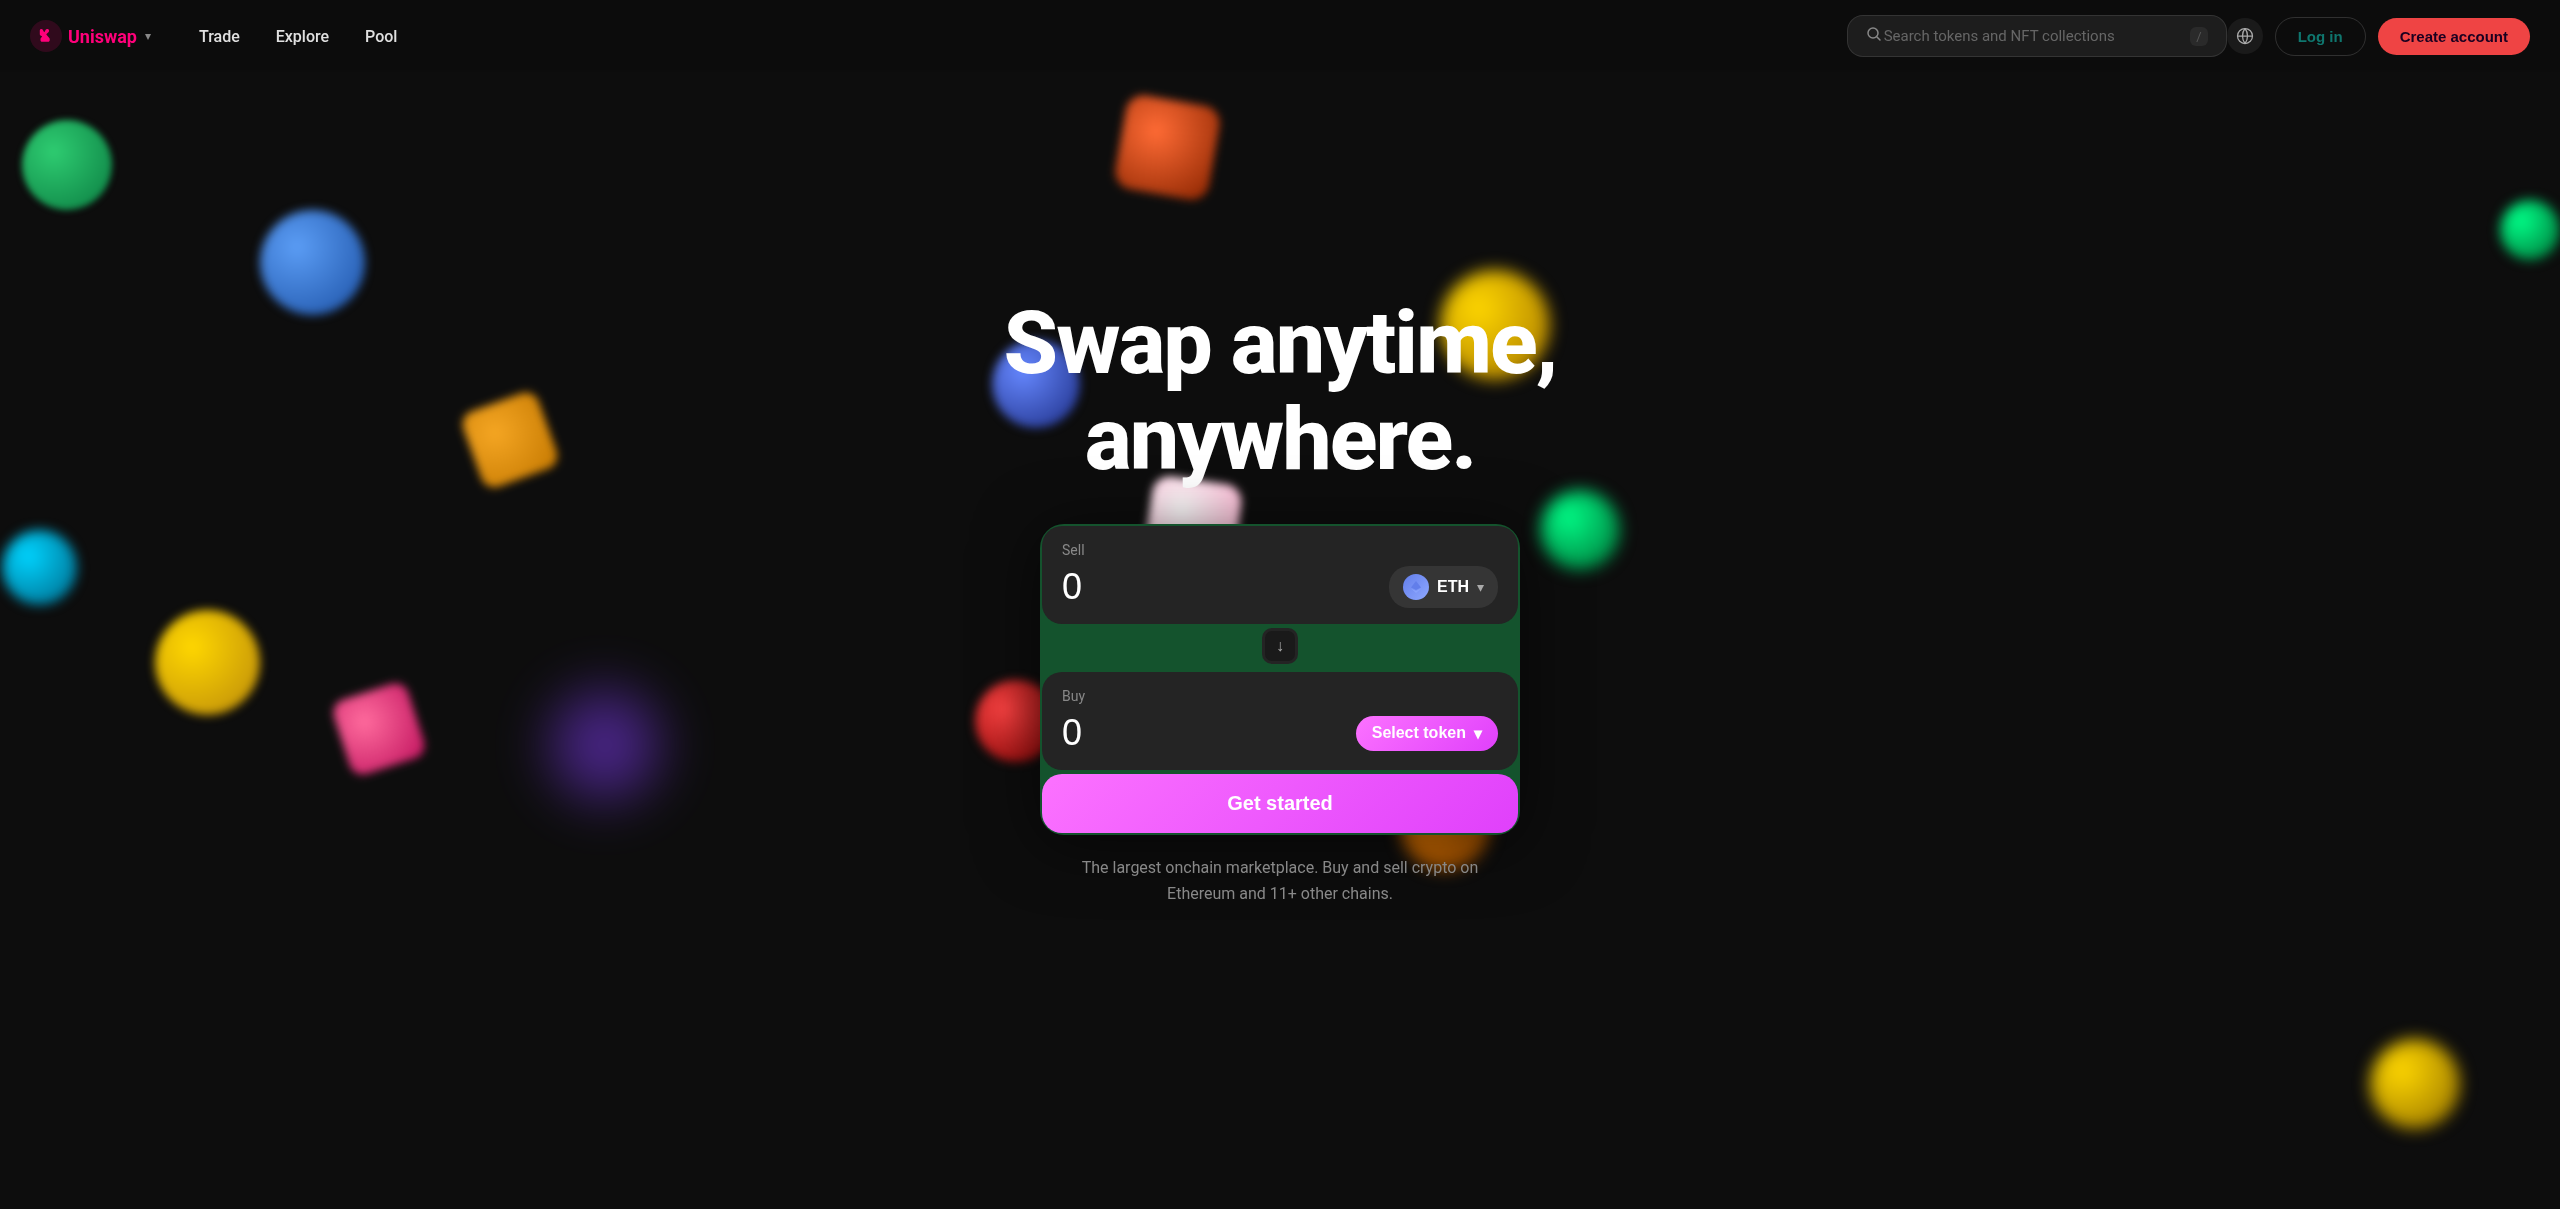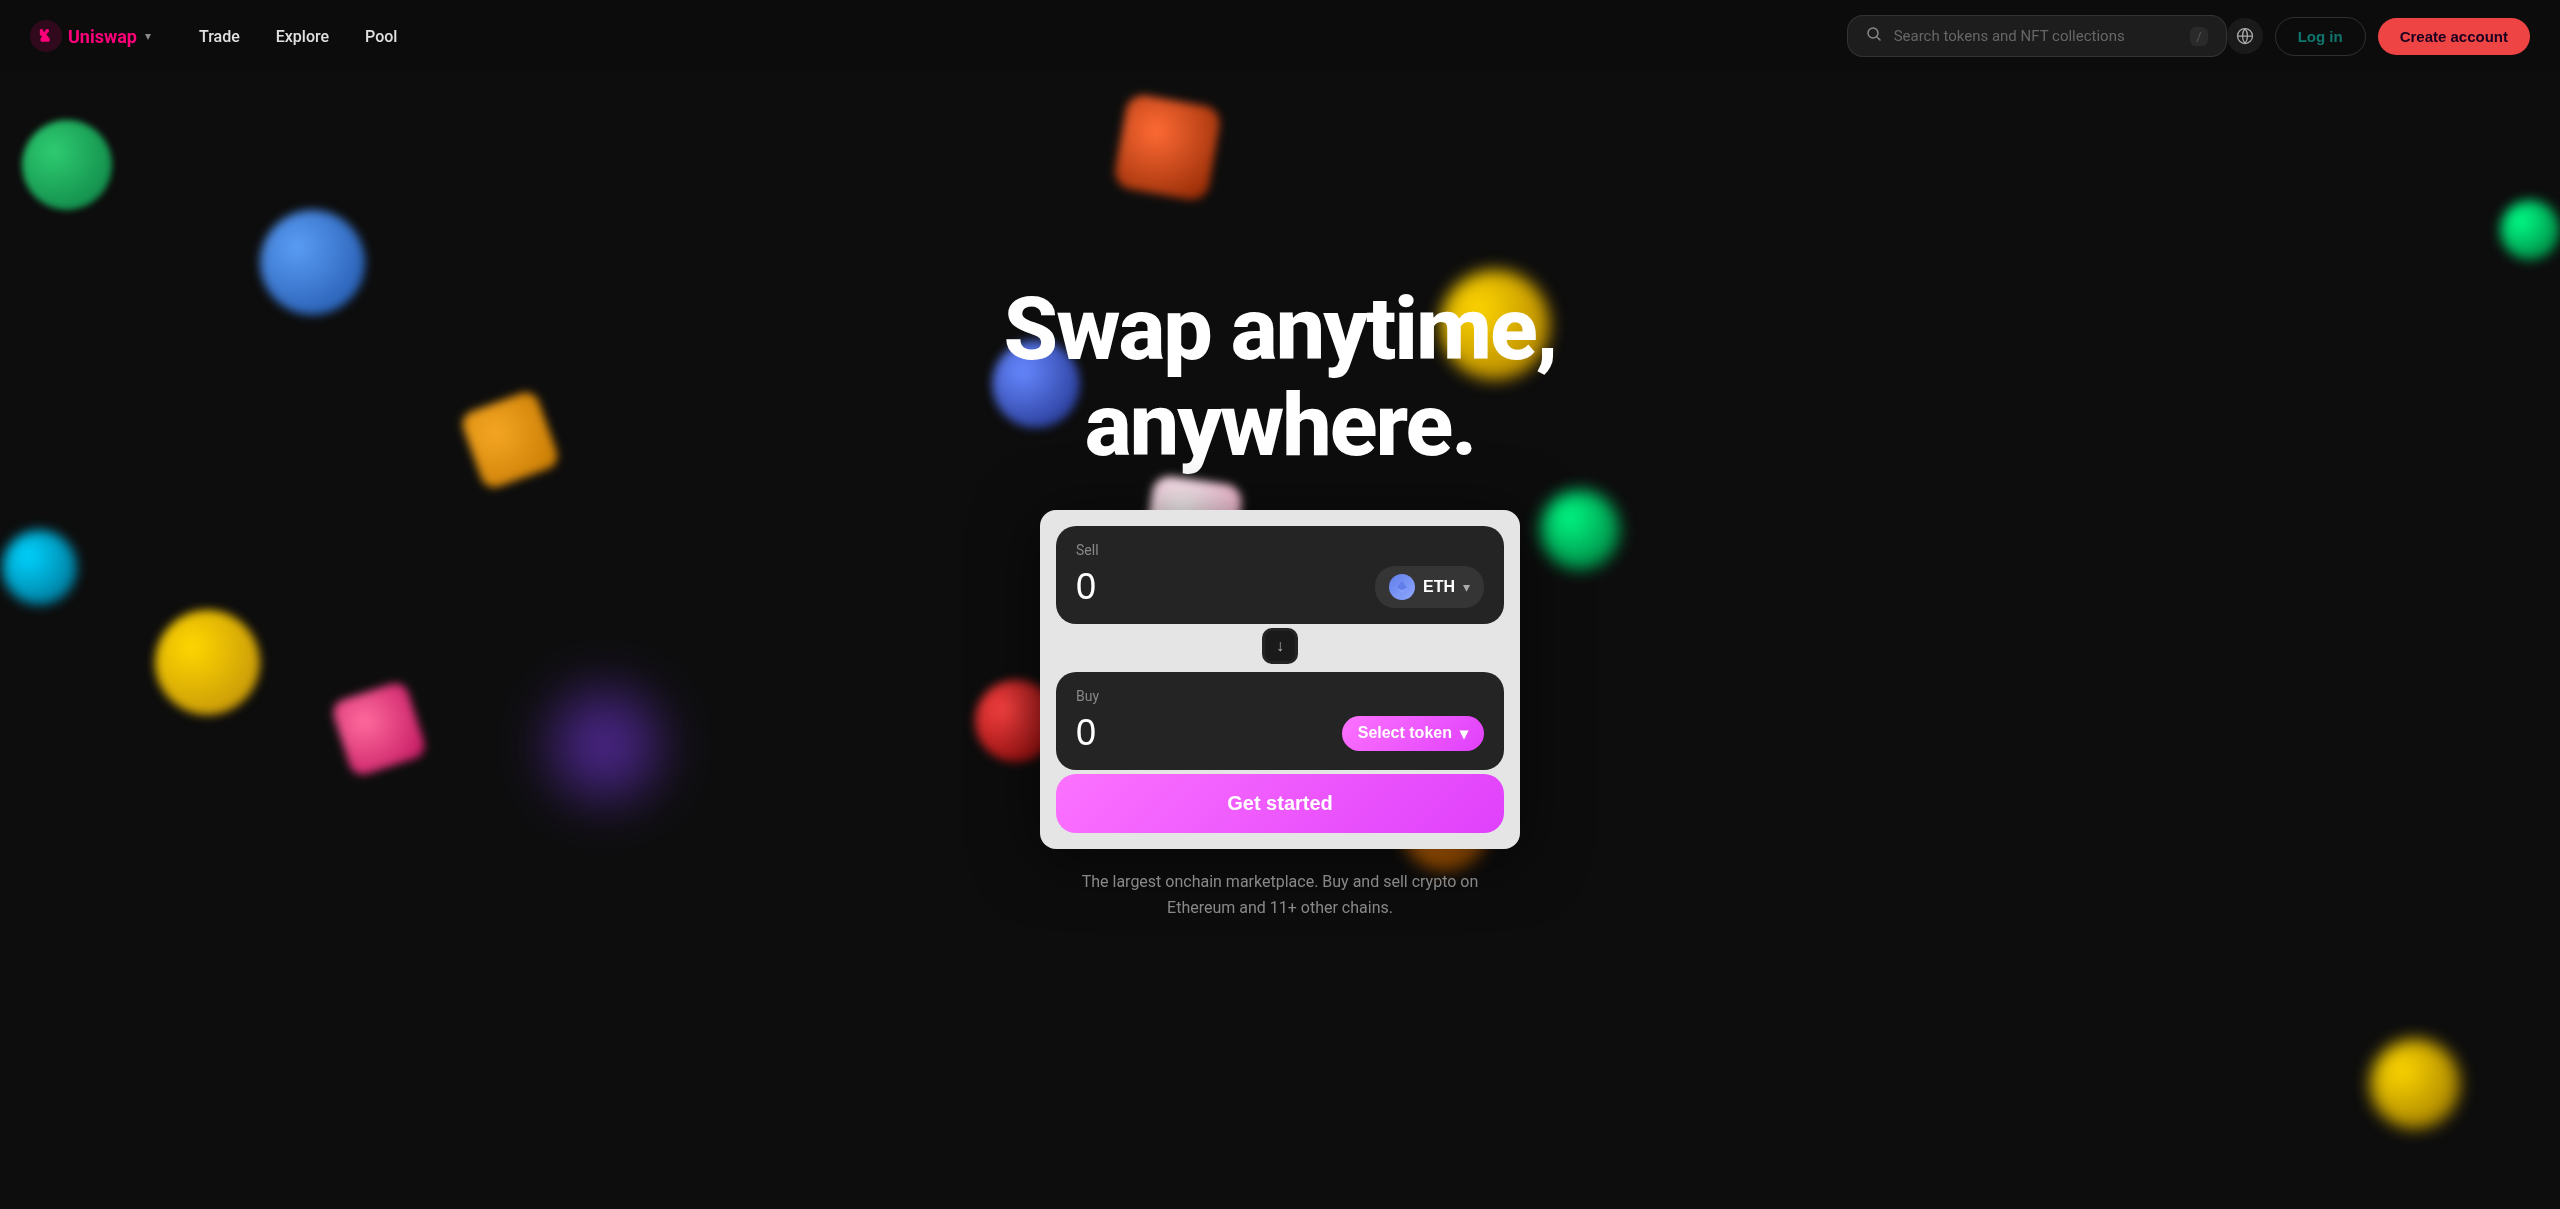--- a/index.html
+++ b/index.html
@@ -67,21 +67,21 @@
 
     
     .search-bar {
       display: flex;
       align-items: center;
       background: rgba(255,255,255,0.07);
       border: 1px solid rgba(255,255,255,0.1);
       border-radius: 16px;
       padding: 10px 18px;
       width: 380px;
-      gap: 12px;
+      gap: 2px;
       cursor: pointer;
     }
 
     .search-icon {
       color: #888;
       font-size: 16px;
     }
 
     .search-text {
       color: #666;
@@ -160,23 +160,23 @@
       font-weight: 800;
       color: #ffffff;
       text-align: center;
       line-height: 1.1;
       margin-bottom: 36px;
       letter-spacing: -2px;
     }
 
     
     .swap-widget {
-      background: #e5e5e5;
-      border-radius: 16px;
-      padding: 16px;
+      background: #14532d;
+      border-radius: 24px;
+      padding: 2px;
       width: 480px;
       box-shadow: 0 8px 64px rgba(0,0,0,0.6);
       margin-bottom: 20px;
     }
 
     .swap-section {
       background: #242424;
       border-radius: 20px;
       padding: 16px 20px;
       position: relative;

